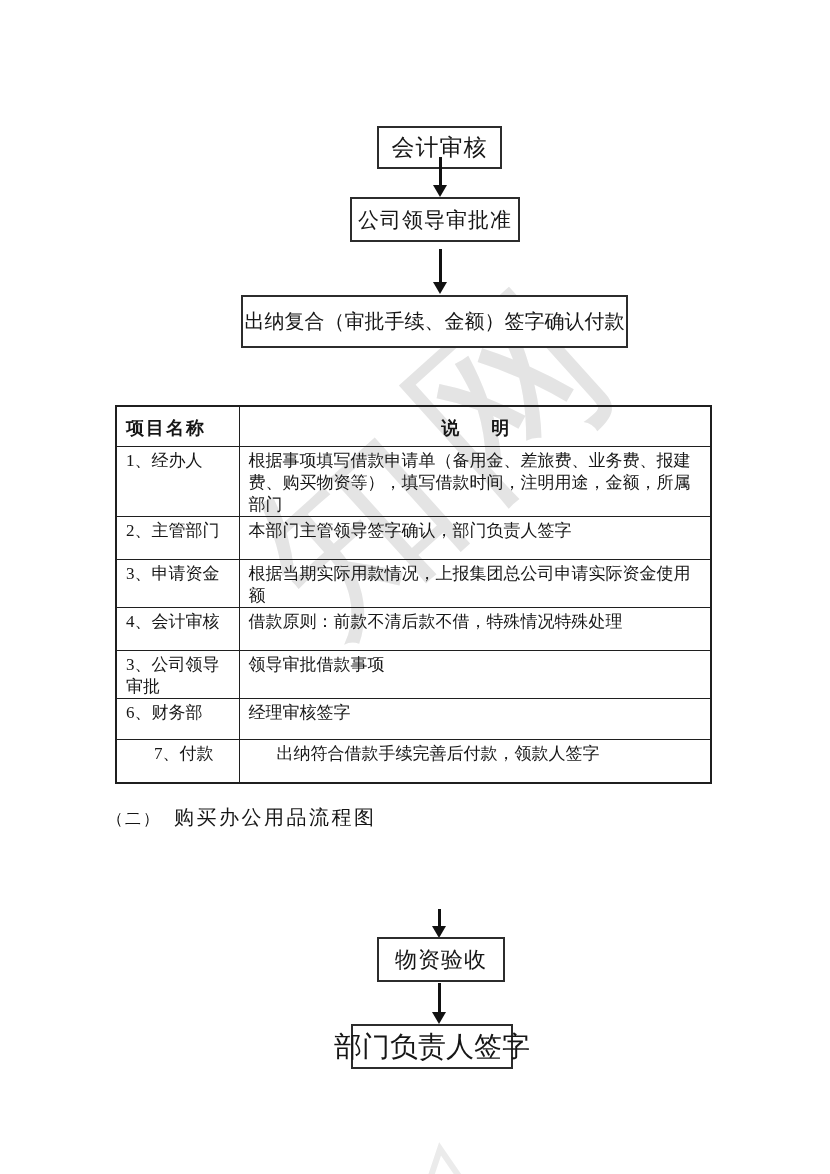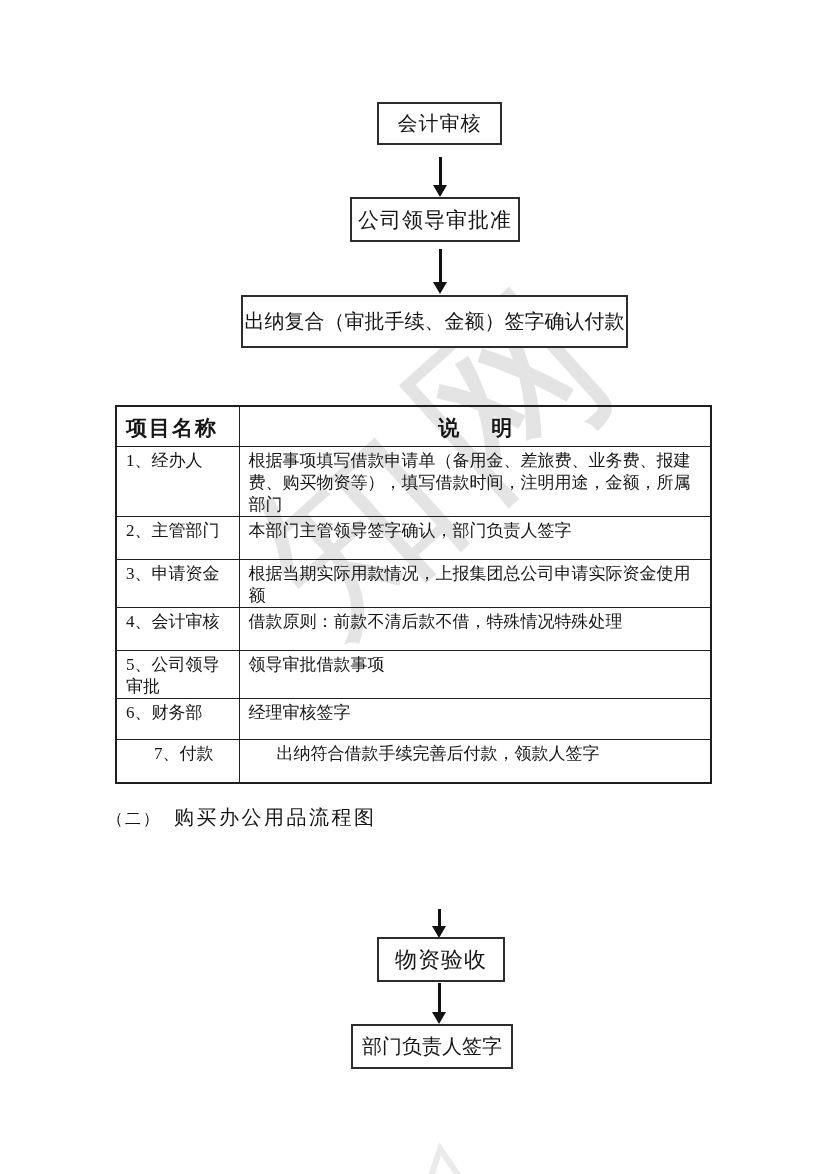--- a/index.html
+++ b/index.html
@@ -40,26 +40,26 @@
     position: absolute;
     border: 2px solid #2c2c2c;
     background: #ffffff;
     display: flex;
     align-items: center;
     justify-content: center;
     z-index: 2;
     letter-spacing: 1px;
     white-space: nowrap;
   }
-  .t1 { left: 377px; top: 102px; width: 125px; height: 43px; font-size: 20px; }
+  .t1 { left: 377px; top: 126px; width: 125px; height: 43px; font-size: 23px; }
   .t2 { left: 350px; top: 197px; width: 170px; height: 45px; font-size: 21px; }
   .t3 { left: 241px; top: 295px; width: 387px; height: 53px; font-size: 20px; letter-spacing: 0; }
   .b1 { left: 313px; top: 862px; width: 252px; height: 46px; font-size: 22px; letter-spacing: 0.5px; }
   .b2 { left: 377px; top: 937px; width: 128px; height: 45px; font-size: 22px; }
-  .b3 { left: 351px; top: 1024px; width: 162px; height: 45px; font-size: 20px; letter-spacing: 0; }
+  .b3 { left: 351px; top: 1024px; width: 162px; height: 45px; font-size: 28px; letter-spacing: 0; }
   
   .arrow { position: absolute; width: 14px; z-index: 2; }
   .arrow .shaft { width: 3px; background: #111; margin: 0 auto; }
   .arrow .head {
     width: 0; height: 0; margin: 0 auto;
     border-left: 7px solid transparent;
     border-right: 7px solid transparent;
     border-top: 12px solid #111;
   }
   .at1 { left: 433px; top: 157px; } .at1 .shaft { height: 28px; }
@@ -79,21 +79,21 @@
   table.spec th, table.spec td {
     border: 1px solid #1f1f1f;
     vertical-align: top;
     font-size: 17px;
     line-height: 22px;
     padding: 3px 8px 0 9px;
     word-break: break-all;
   }
   table.spec { border: 2px solid #1f1f1f; }
   table.spec th {
-    font-size: 21px;
+    font-size: 18px;
     font-weight: bold;
     vertical-align: middle;
     height: 40px;
     padding-top: 3px;
   }
   th.h-item { text-align: left; letter-spacing: 2px; }
   th.h-desc { text-align: center; }
   th.h-desc .sp { letter-spacing: 32px; margin-right: -32px; }
   tr.r0 td { height: 68px; }
   tr.r1 td { height: 43px; }
@@ -159,21 +159,21 @@
       </tr>
       <tr class="r2">
         <td>3、申请资金</td>
         <td>根据当期实际用款情况，上报集团总公司申请实际资金使用额</td>
       </tr>
       <tr class="r3">
         <td>4、会计审核</td>
         <td>借款原则：前款不清后款不借，特殊情况特殊处理</td>
       </tr>
       <tr class="r4">
-        <td>5、公司领导审批</td>
+        <td>3、公司领导审批</td>
         <td>领导审批借款事项</td>
       </tr>
       <tr class="r5">
         <td>6、财务部</td>
         <td>经理审核签字</td>
       </tr>
       <tr class="r6">
         <td>7、付款</td>
         <td>出纳符合借款手续完善后付款，领款人签字</td>
       </tr>

